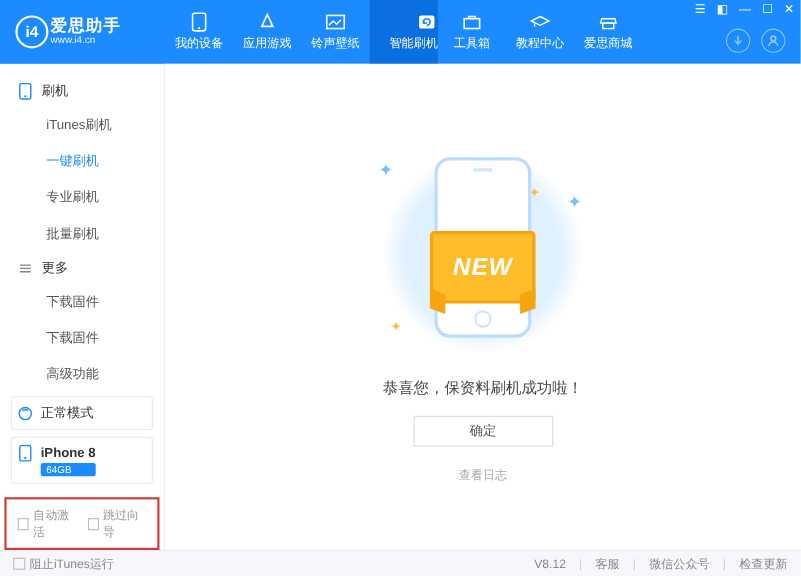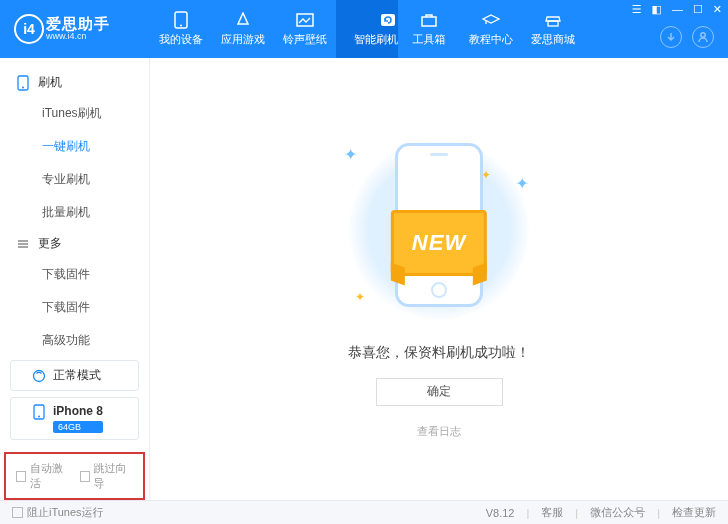--- a/index.html
+++ b/index.html
@@ -25,21 +25,21 @@
 
   
   .body { display: flex; height: 442px; }
   .sidebar { width: 150px; border-right: 1px solid #eee; display: flex; flex-direction: column; background: #fff; }
   .side-scroll { flex: 1; padding-top: 10px; }
   .sec-head { display: flex; align-items: center; color: #333; font-size: 12px; padding: 6px 16px; }
   .sec-head svg { margin-right: 8px; }
   .sub { font-size: 12px; color: #555; padding: 8px 10px 8px 42px; cursor: pointer; }
   .sub.active { color: #1b8bff; }
   .side-bottom-boxes { padding: 0 10px 6px; }
-  .mode-box, .device-box { border: 1px solid #e3e7ee; border-radius: 3px; padding: 6px 20px; margin-bottom: 6px; display: flex; align-items: center; font-size: 12px; color: #333; cursor: pointer; }
+  .mode-box, .device-box { border: 1px solid #e3e7ee; border-radius: 3px; padding: 6px 4px; margin-bottom: 6px; display: flex; align-items: center; font-size: 12px; color: #333; cursor: pointer; }
   .mode-icon { width: 16px; height: 16px; margin-right: 6px; display:flex; align-items:center; justify-content:center; }
   .device-box { flex-direction: row; align-items: flex-start; }
   .dev-col { display:flex; flex-direction:column; }
   .dev-name { font-size: 12px; font-weight: bold; color: #333; }
   .badge { display: inline-block; background: #1b8bff; color: #fff; font-size: 9px; padding: 1px 5px; border-radius: 2px; margin-top: 3px; }
   .opts-under { padding: 7px 10px 7px; border: 2px solid #d23a3a; margin: 0 4px 0 4px; display: flex; gap: 10px; font-size: 11px; color: #999; }
   .opt { display: flex; align-items: center; cursor: pointer; }
   .cb { width: 11px; height: 11px; border: 1px solid #bbb; margin-right: 4px; }
 
   

